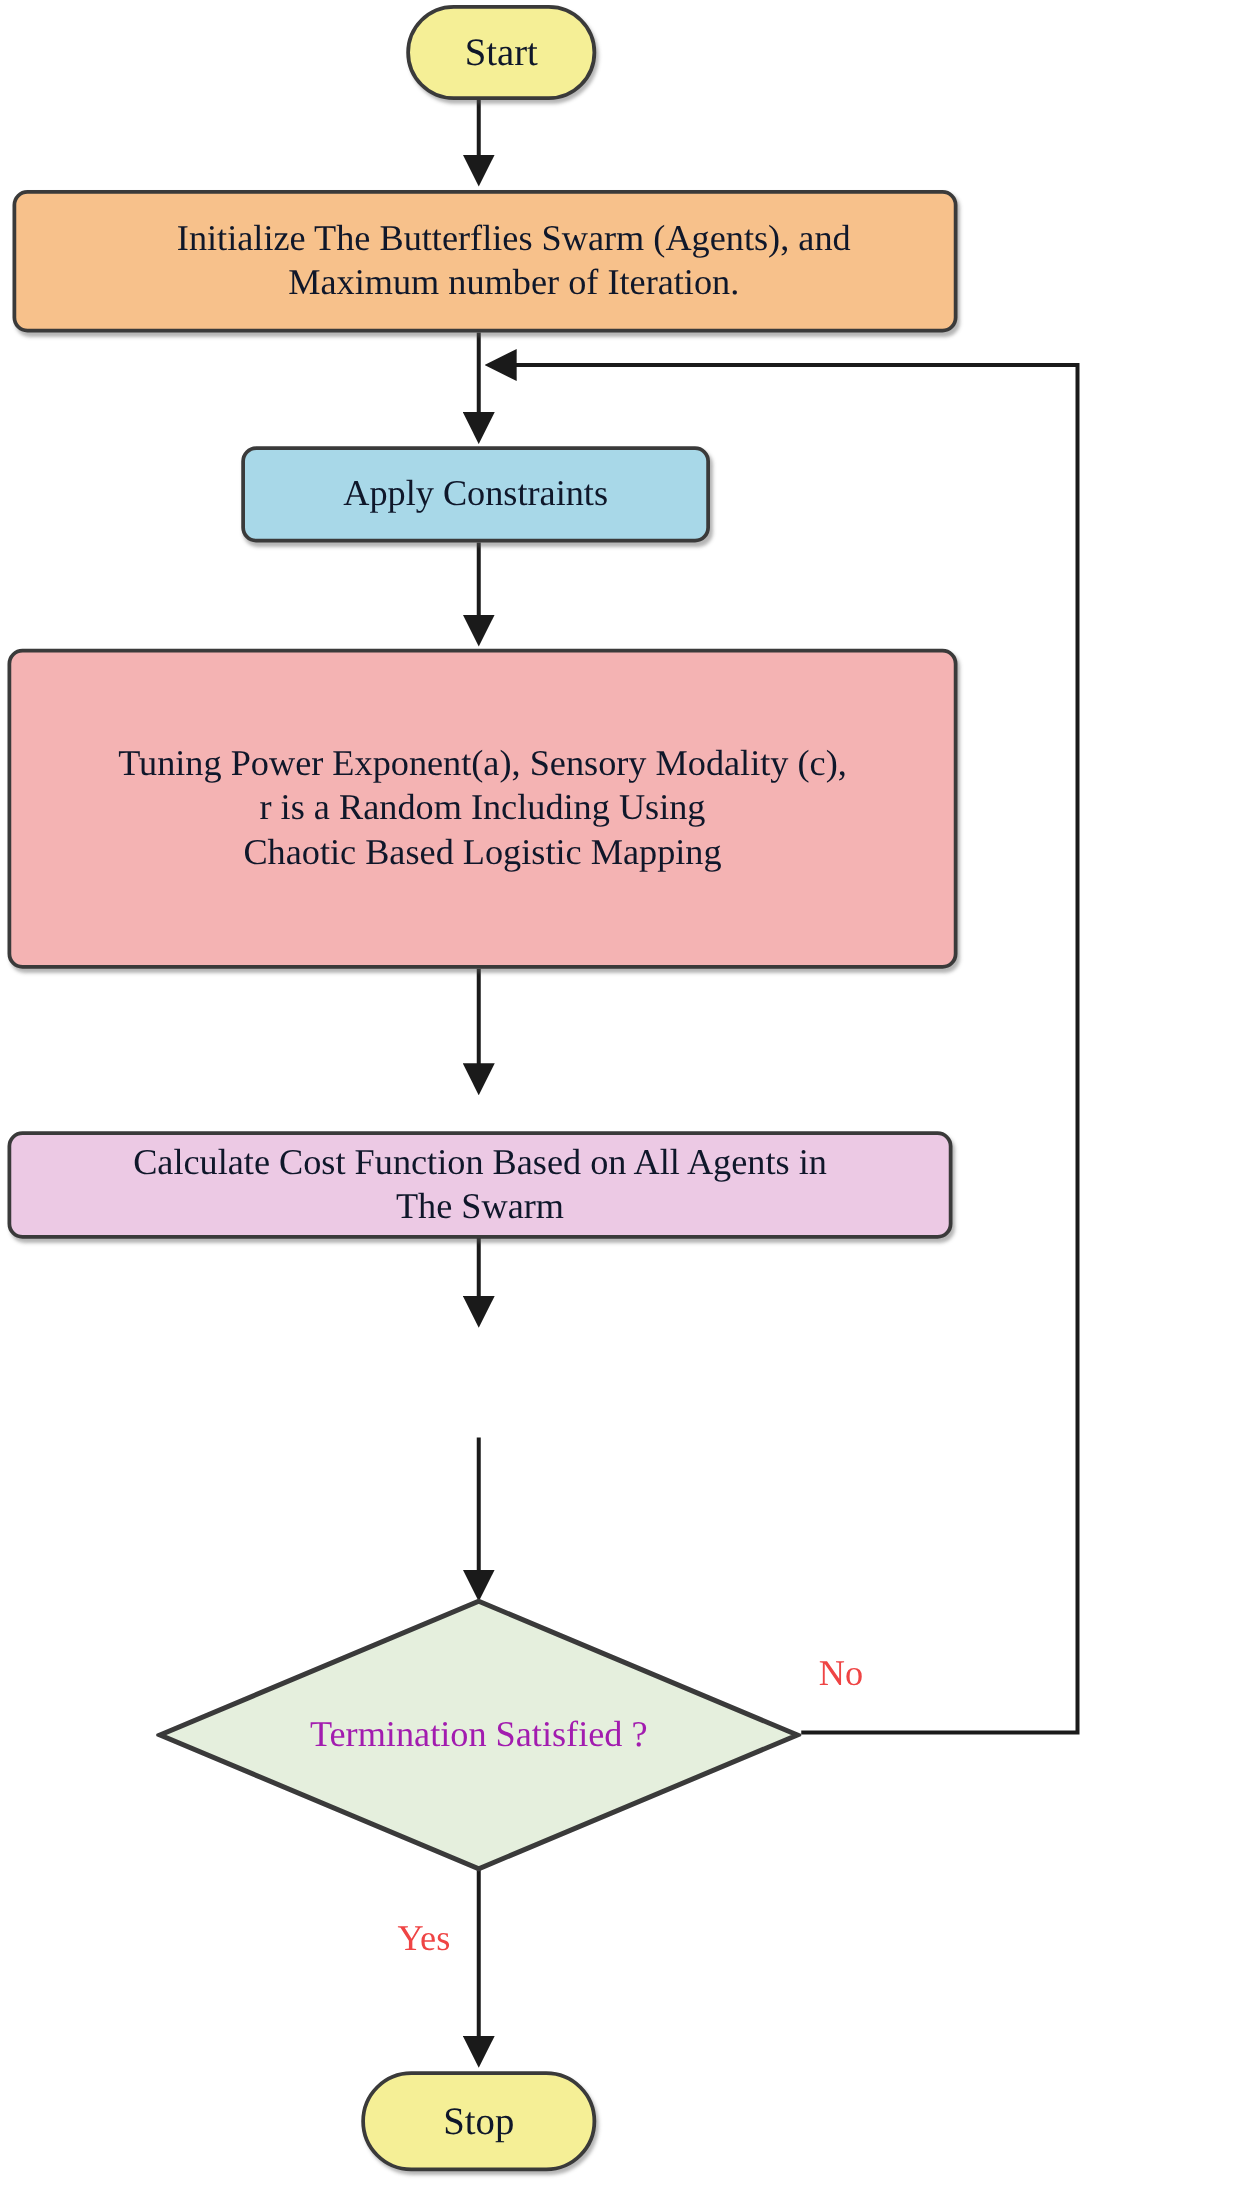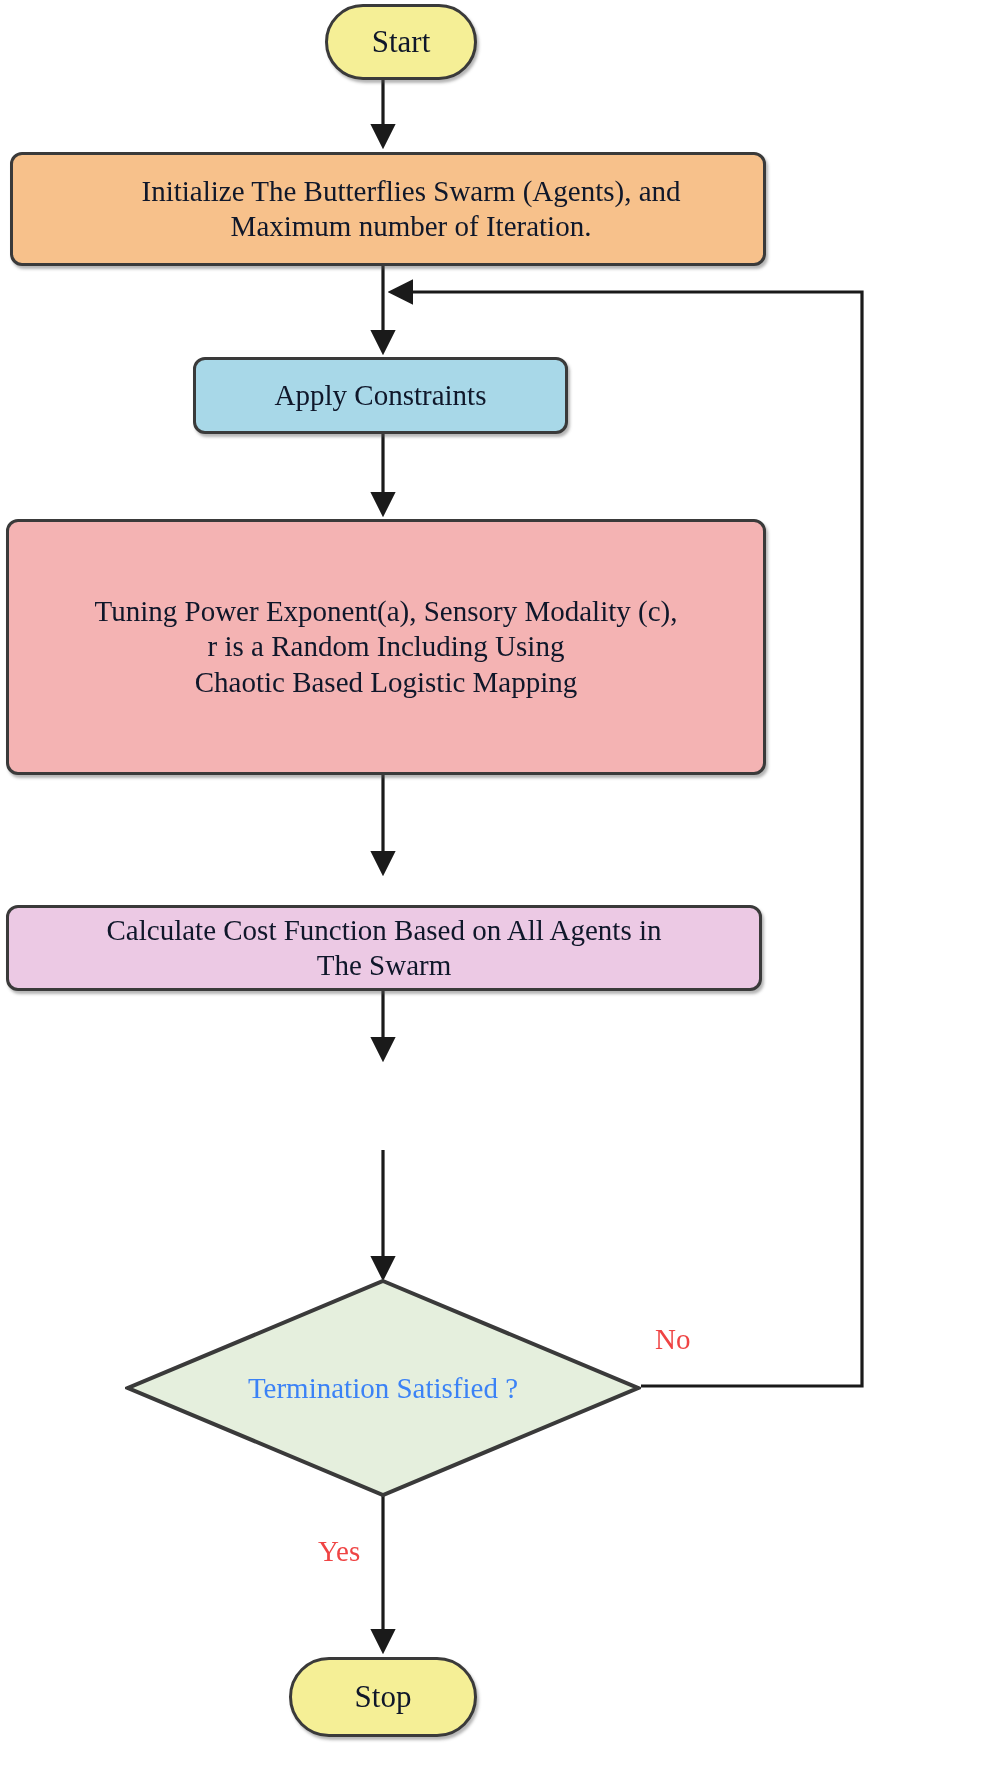--- a/index.html
+++ b/index.html
@@ -61,21 +61,21 @@
   .decision-text {
     position: absolute;
     left: 0;
     top: 0;
     width: 100%;
     height: 100%;
     display: flex;
     align-items: center;
     justify-content: center;
     text-align: center;
-    color: #3b82f6;
+    color: #a21caf;
   }
   .edge-label {
     position: absolute;
     color: #ef4444;
     white-space: nowrap;
   }
 </style>
 </head>
 <body>
 

